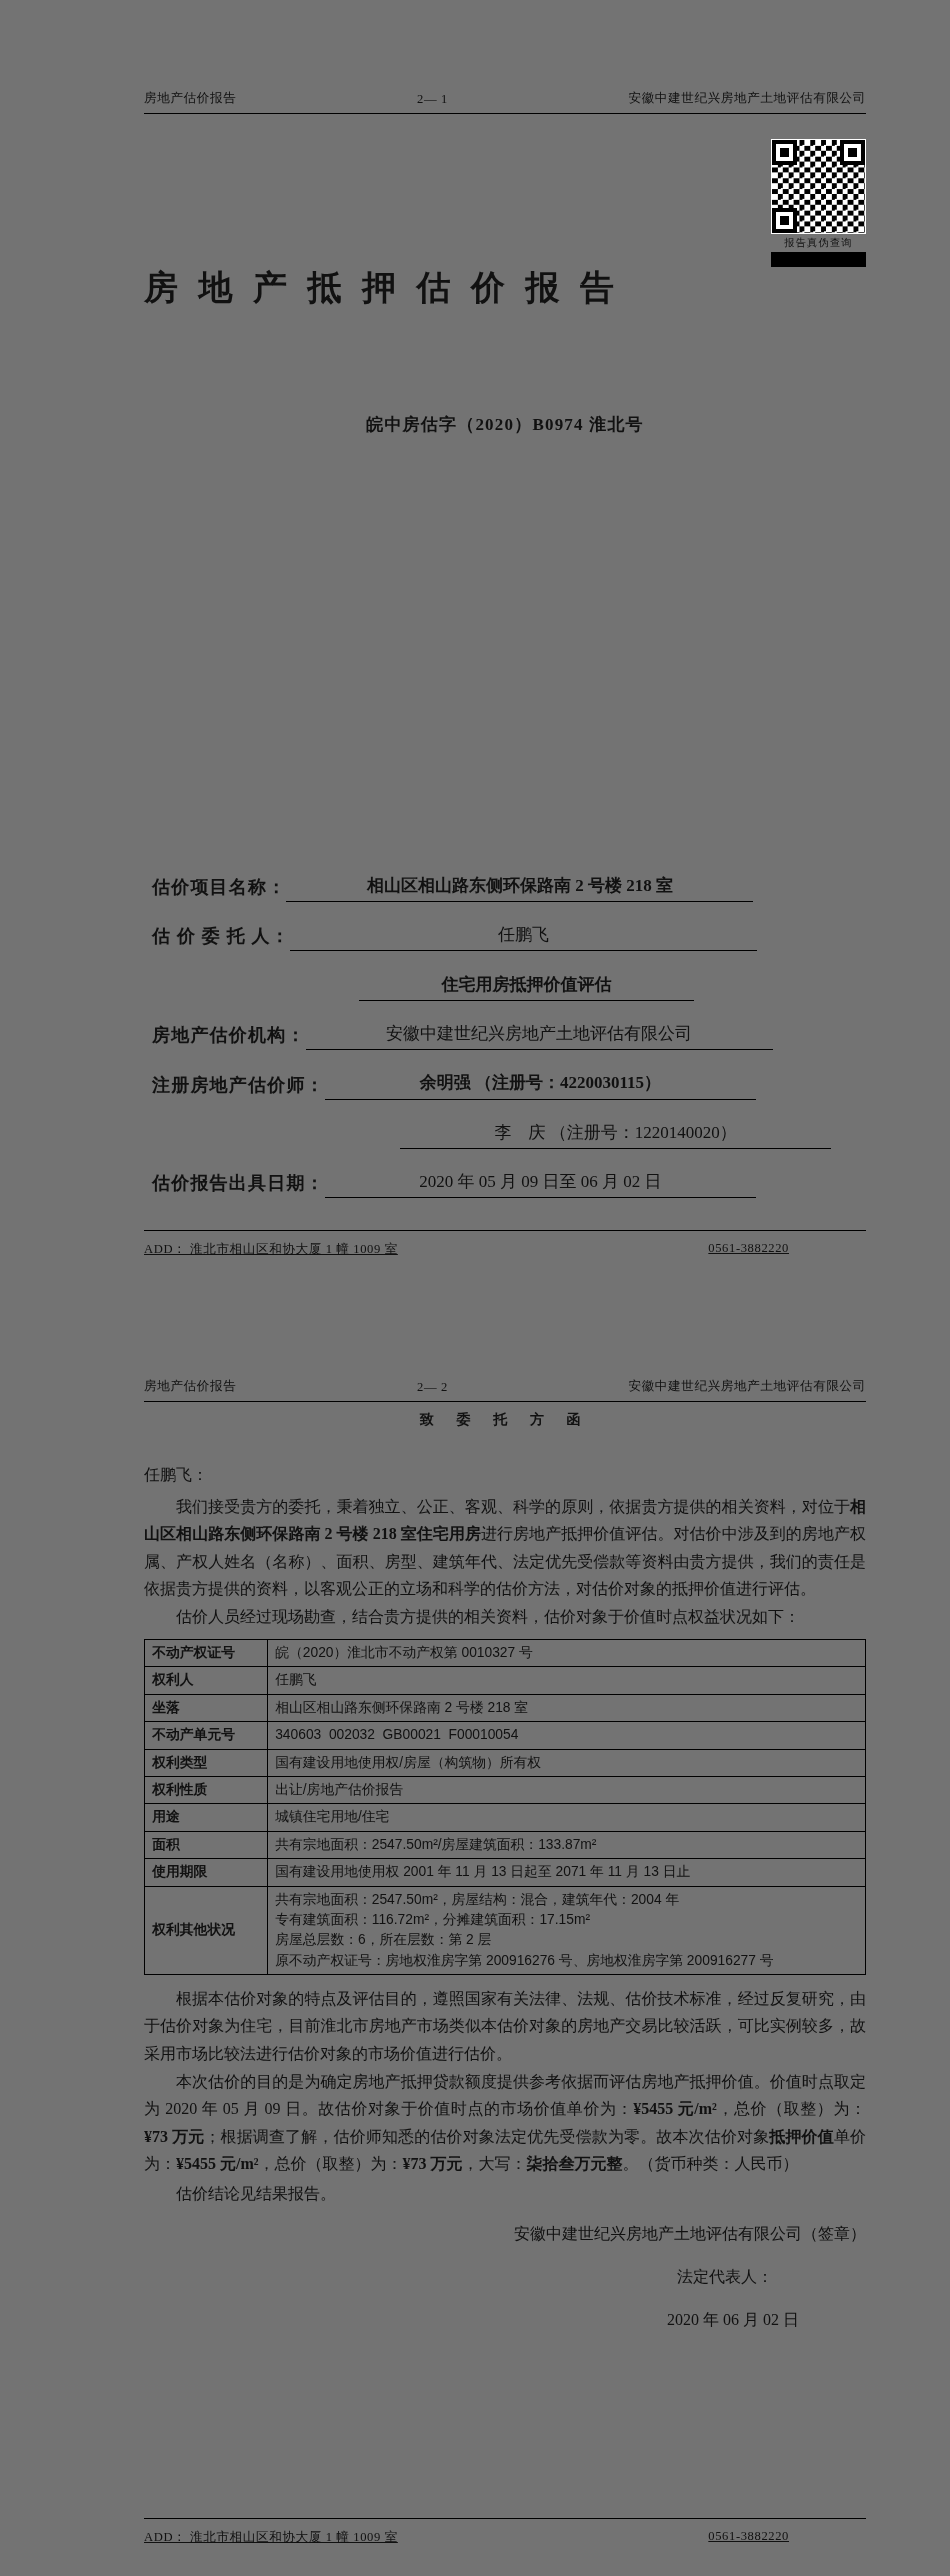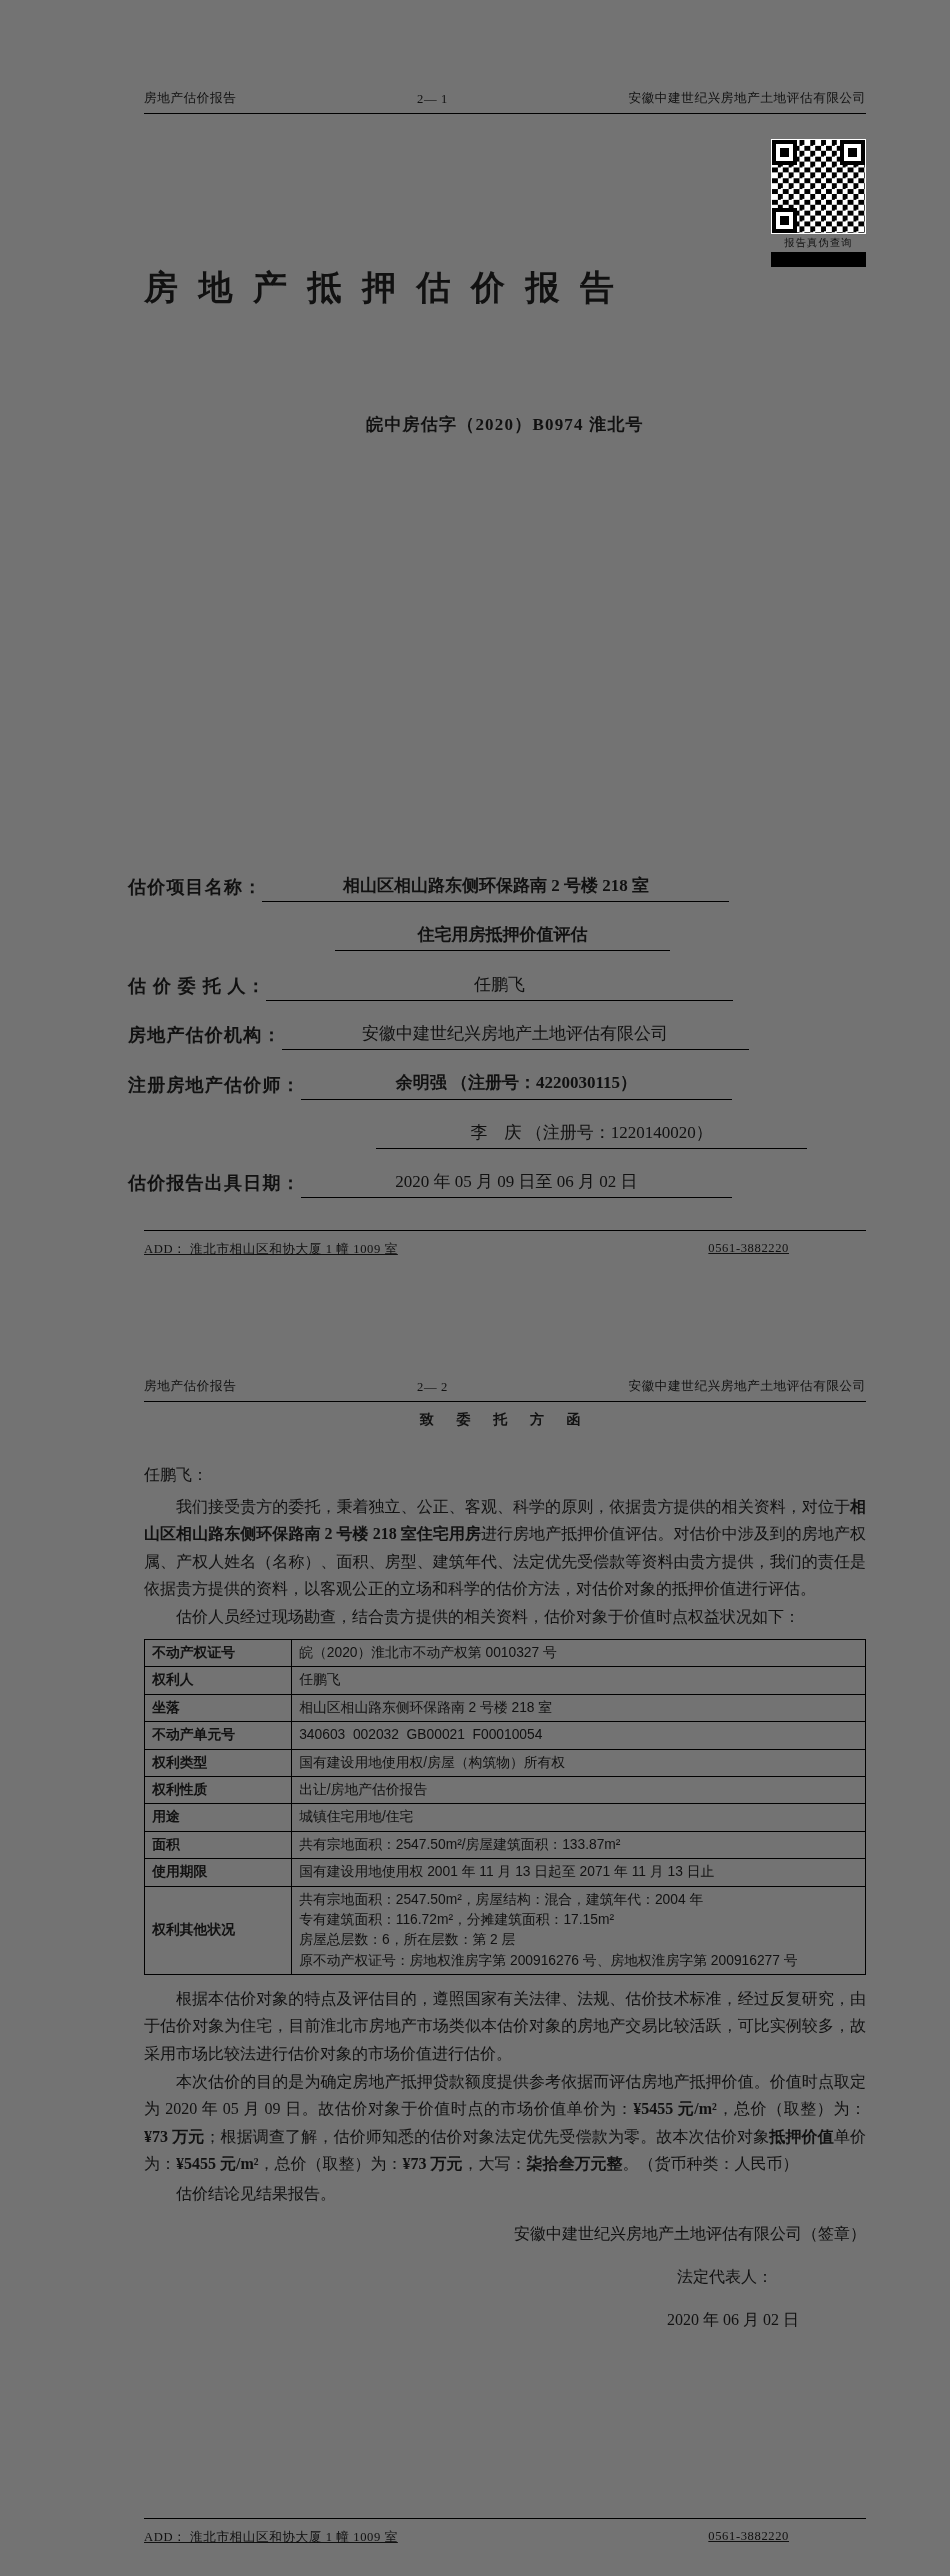--- a/index.html
+++ b/index.html
@@ -16,21 +16,21 @@
   .finder::after{content:"";position:absolute;inset:3.6px;background:#000;}
   .finder.tl{top:0;left:0;} .finder.tr{top:0;right:0;} .finder.bl{bottom:0;left:0;}
   .qr-caption{font-size:10.2px;letter-spacing:1.2px;padding:2.4px 0 1.2px;font-family:"Liberation Sans","DejaVu Sans",sans-serif;}
   .qr-bar{height:15.6px;background:#000;}
 
   
   .main-title{position:absolute;top:265px;left:144px;right:85px;text-align:left;font-size:34px;font-weight:bold;letter-spacing:6px;white-space:nowrap;}
   .doc-no{position:absolute;top:413px;left:144px;right:85px;text-align:center;font-size:17px;font-weight:bold;letter-spacing:1.2px;}
 
   
-  .form-block{position:absolute;top:867px;left:128px;right:85px;}
+  .form-block{position:absolute;top:867px;left:152px;right:85px;}
   .form-row{display:flex;align-items:flex-end;margin-bottom:14.4px;min-height:35px;}
   .f-label{font-size:18px;font-weight:bold;letter-spacing:1.2px;white-space:nowrap;padding-bottom:3px;}
   .f-value{border-bottom:1.2px solid #000;text-align:center;font-size:17px;padding:0 3.6px 4.2px;white-space:nowrap;}
   .v1{width:467px;font-weight:bold;}
   .v2{width:335px;margin-left:207px;font-weight:bold;}
   .v3{width:467px;}
   .v4{width:467px;}
   .v5{width:431px;font-weight:bold;}
   .v6{width:431px;margin-left:248px;}
   .v7{width:431px;}
@@ -41,21 +41,21 @@
 
   
   .p2-title{position:absolute;top:123px;left:144px;right:85px;text-align:center;font-size:14px;font-weight:bold;letter-spacing:9.6px;}
   .body2{position:absolute;top:173px;left:144px;right:85px;font-size:16px;line-height:27.6px;text-align:justify;}
   .salut{margin-bottom:4px;}
   .para{text-indent:2em;}
   .prop-name{font-weight:bold;}
   .money{font-weight:bold;}
   table.rights{width:100%;border-collapse:collapse;margin:8.4px 0 9.6px;font-family:"Liberation Sans","DejaVu Sans",sans-serif;}
   .rights td{border:1.2px solid #000;font-size:13.8px;line-height:20.4px;padding:3px 7.2px;vertical-align:middle;}
-  .rights td.tl{width:147px;font-weight:bold;margin-left:28px;}
+  .rights td.tl{width:123px;font-weight:bold;margin-left:28px;}
   .rights td.tv{white-space:pre-wrap;}
   .concl{text-indent:2em;margin-top:2.4px;}
   .sign{text-align:right;margin-top:12px;}
   .sign .rep{margin:15.6px 93px 0 0;}
   .sign .dt{margin:15.6px 67px 0 0;}
   .sign div{line-height:27.6px;}
 </style>
 </head>
 <body>
 
@@ -79,25 +79,25 @@
 
   <div class="main-title">房 地 产 抵 押 估 价 报 告</div>
   <div class="doc-no">皖中房估字（2020）B0974 淮北号</div>
 
   <div class="form-block">
     <div class="form-row">
       <span class="f-label">估价项目名称：</span>
       <span class="f-value v1">相山区相山路东侧环保路南 2 号楼 218 室</span>
     </div>
     <div class="form-row">
-      <span class="f-value v2">住宅用房抵押价值评估</span>
-    </div>
-    <div class="form-row">
       <span class="f-label">估 价 委 托 人：</span>
       <span class="f-value v3">任鹏飞</span>
+    </div>
+    <div class="form-row">
+      <span class="f-value v2">住宅用房抵押价值评估</span>
     </div>
     <div class="form-row">
       <span class="f-label">房地产估价机构：</span>
       <span class="f-value v4">安徽中建世纪兴房地产土地评估有限公司</span>
     </div>
     <div class="form-row">
       <span class="f-label">注册房地产估价师：</span>
       <span class="f-value v5">余明强 （注册号：4220030115）</span>
     </div>
     <div class="form-row">

